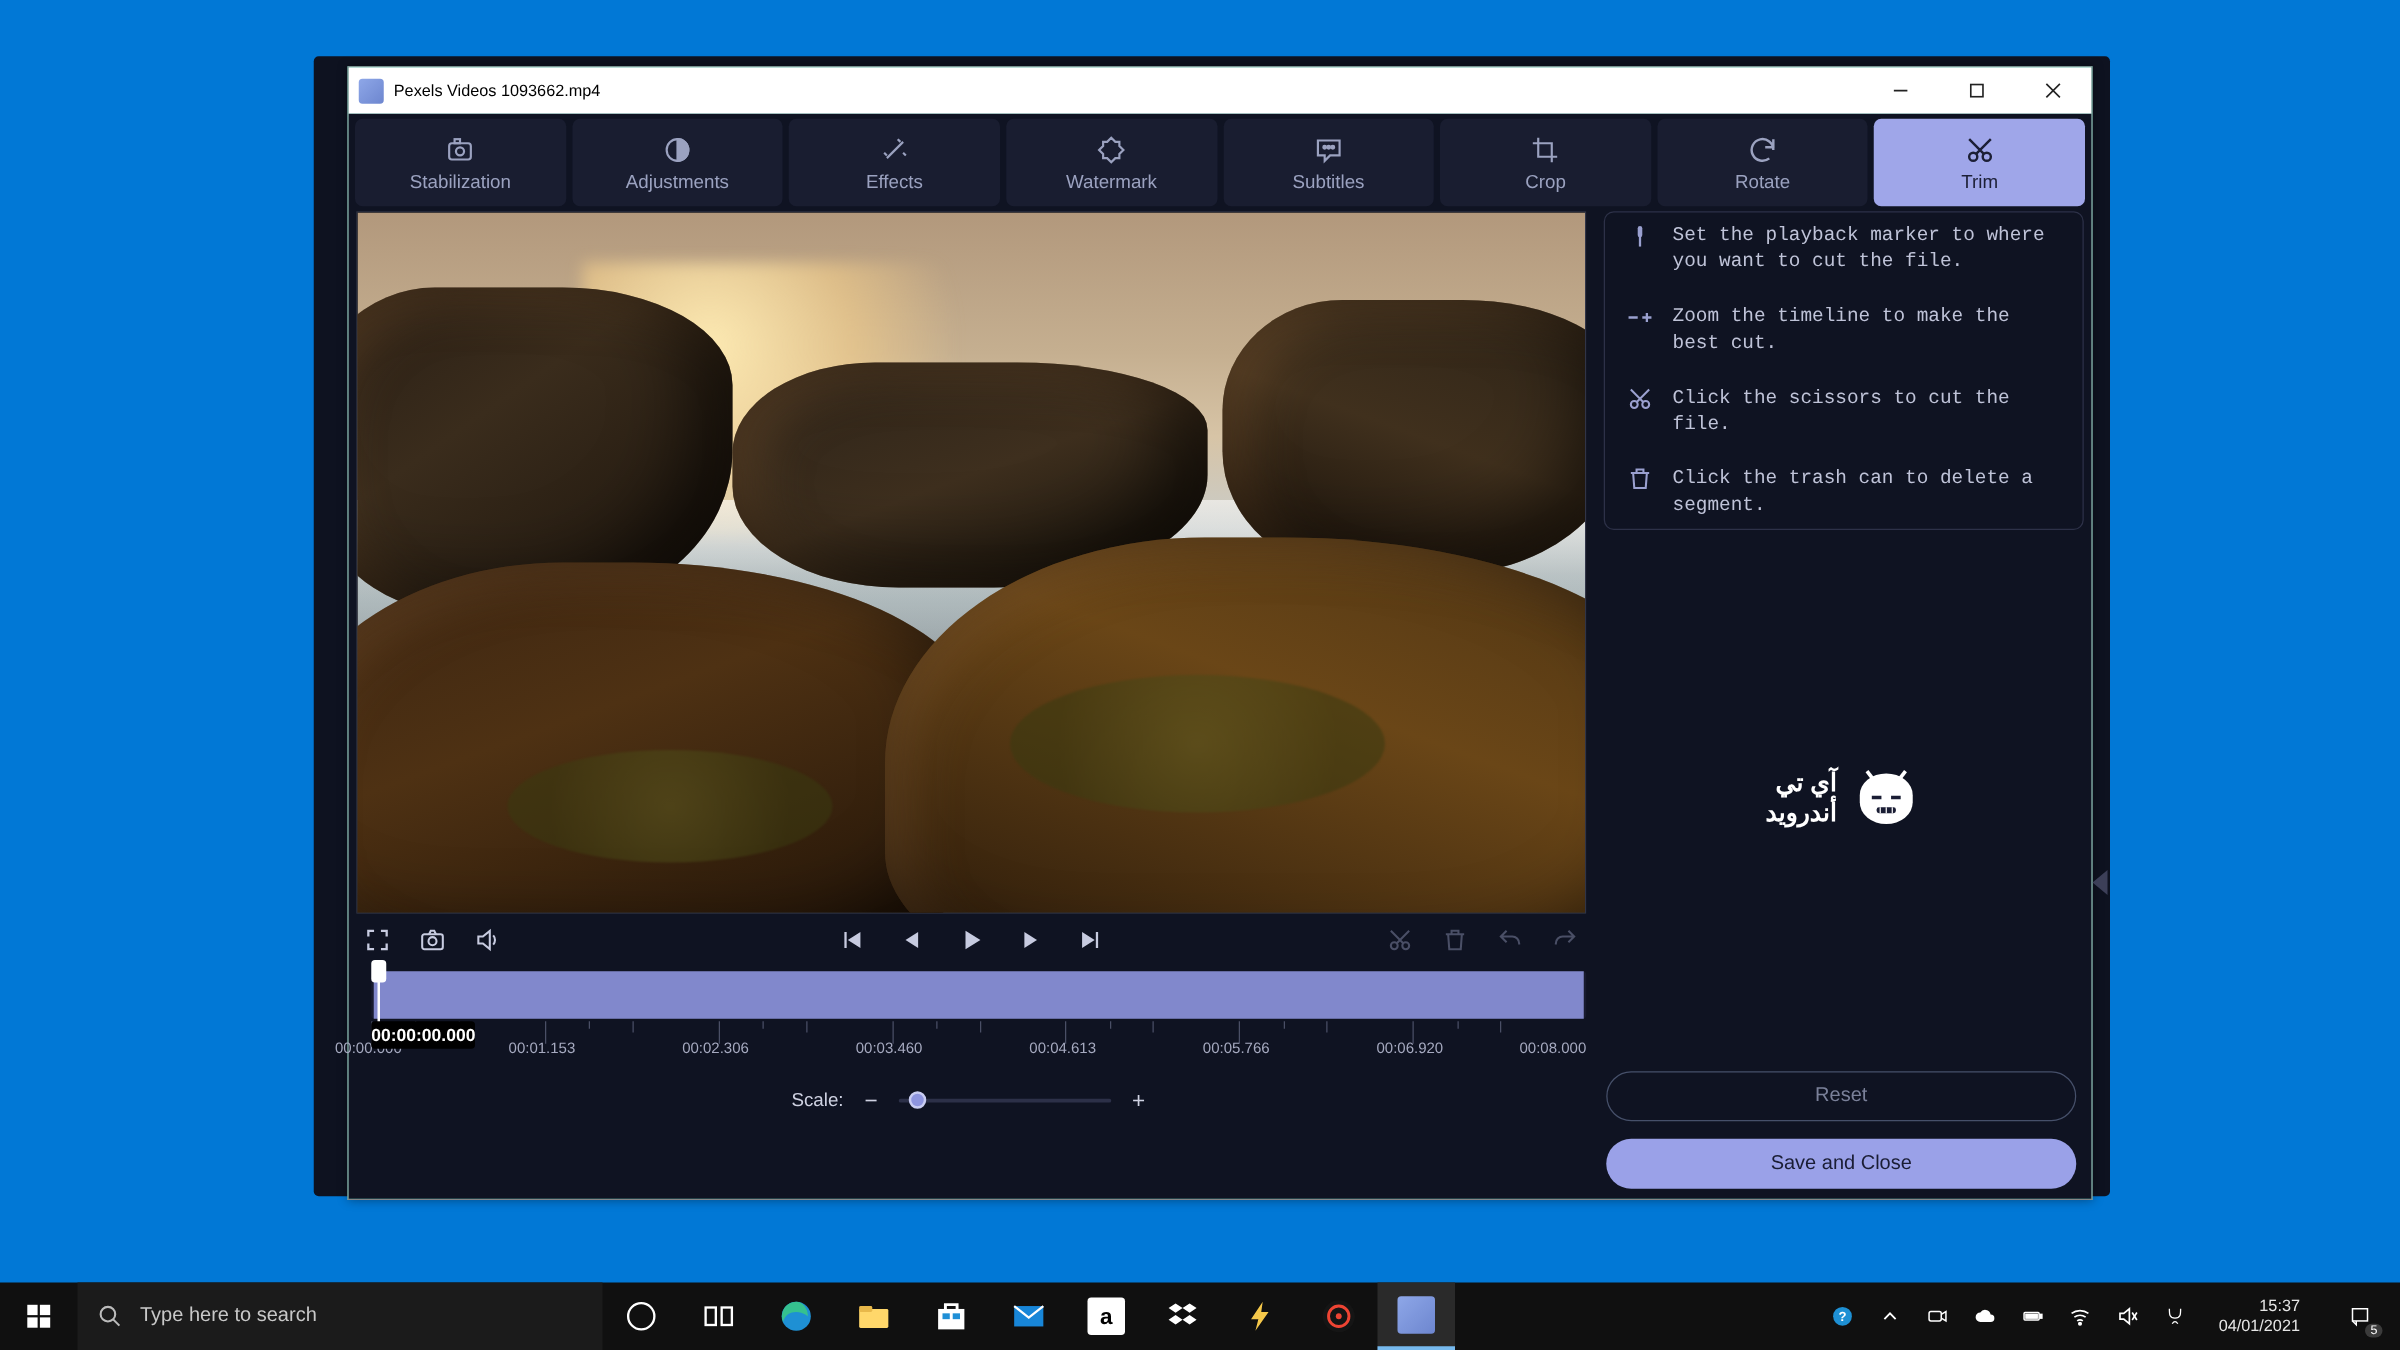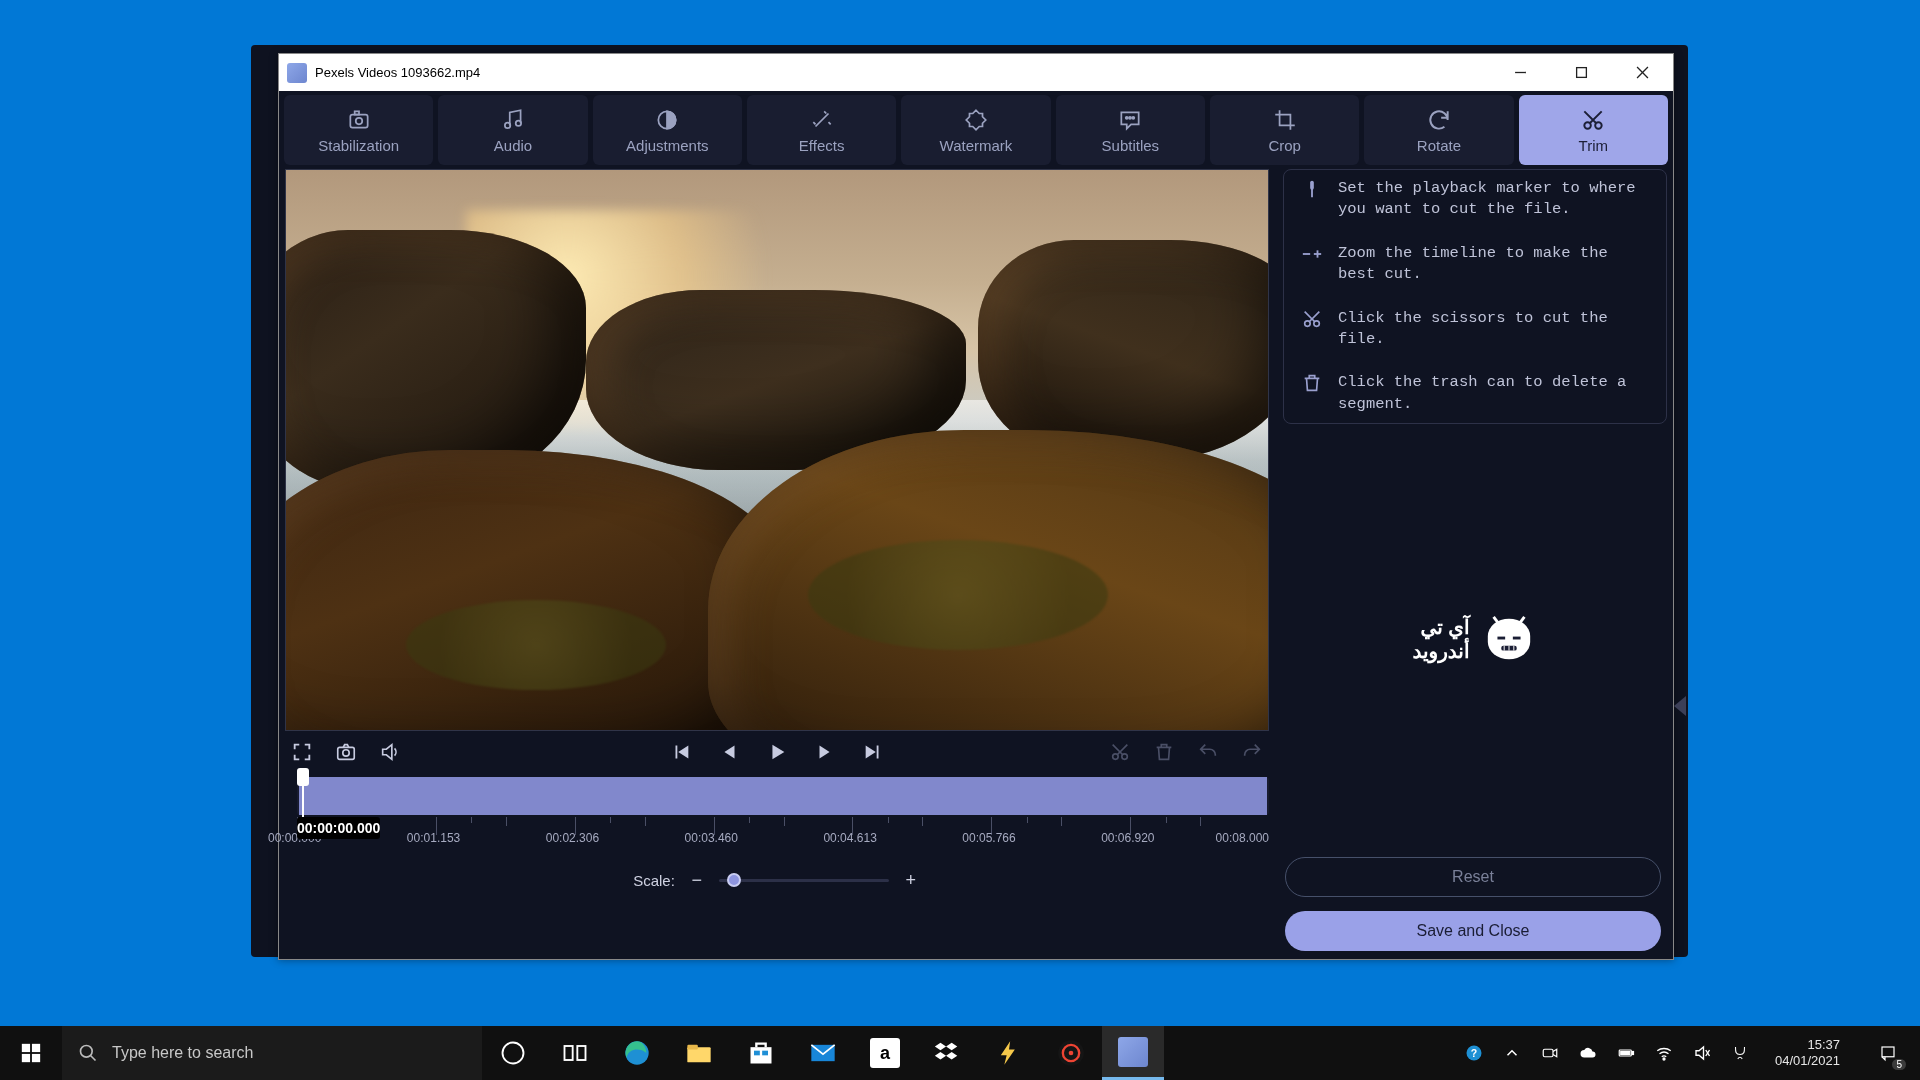--- a/index.html
+++ b/index.html
@@ -144,28 +144,20 @@
       <div class="tool">
         <svg viewBox="0 0 24 24" fill="none" stroke="currentColor" stroke-width="1.6">
             <rect x="4" y="7" width="16" height="12" rx="2"></rect>
             <circle cx="12" cy="13" r="3"></circle>
             <rect x="8" y="4" width="4" height="3"></rect>
           </svg>
         <span>Stabilization</span>
       </div>
       <div class="tool">
         <svg viewBox="0 0 24 24" fill="none" stroke="currentColor" stroke-width="1.6">
-            <path d="M9 17V5l10-2v12"></path>
-            <circle cx="7" cy="17" r="2.5"></circle>
-            <circle cx="17" cy="15" r="2.5"></circle>
-          </svg>
-        <span>Audio</span>
-      </div>
-      <div class="tool">
-        <svg viewBox="0 0 24 24" fill="none" stroke="currentColor" stroke-width="1.6">
             <circle cx="12" cy="12" r="8"></circle>
             <path d="M12 4a8 8 0 010 16z" fill="currentColor"></path>
           </svg>
         <span>Adjustments</span>
       </div>
       <div class="tool">
         <svg viewBox="0 0 24 24" fill="none" stroke="currentColor" stroke-width="1.6">
             <path d="M6 18L18 6"></path>
             <path d="M14 4l2 2M4 14l2 2M18 14l2 2"></path>
           </svg>

